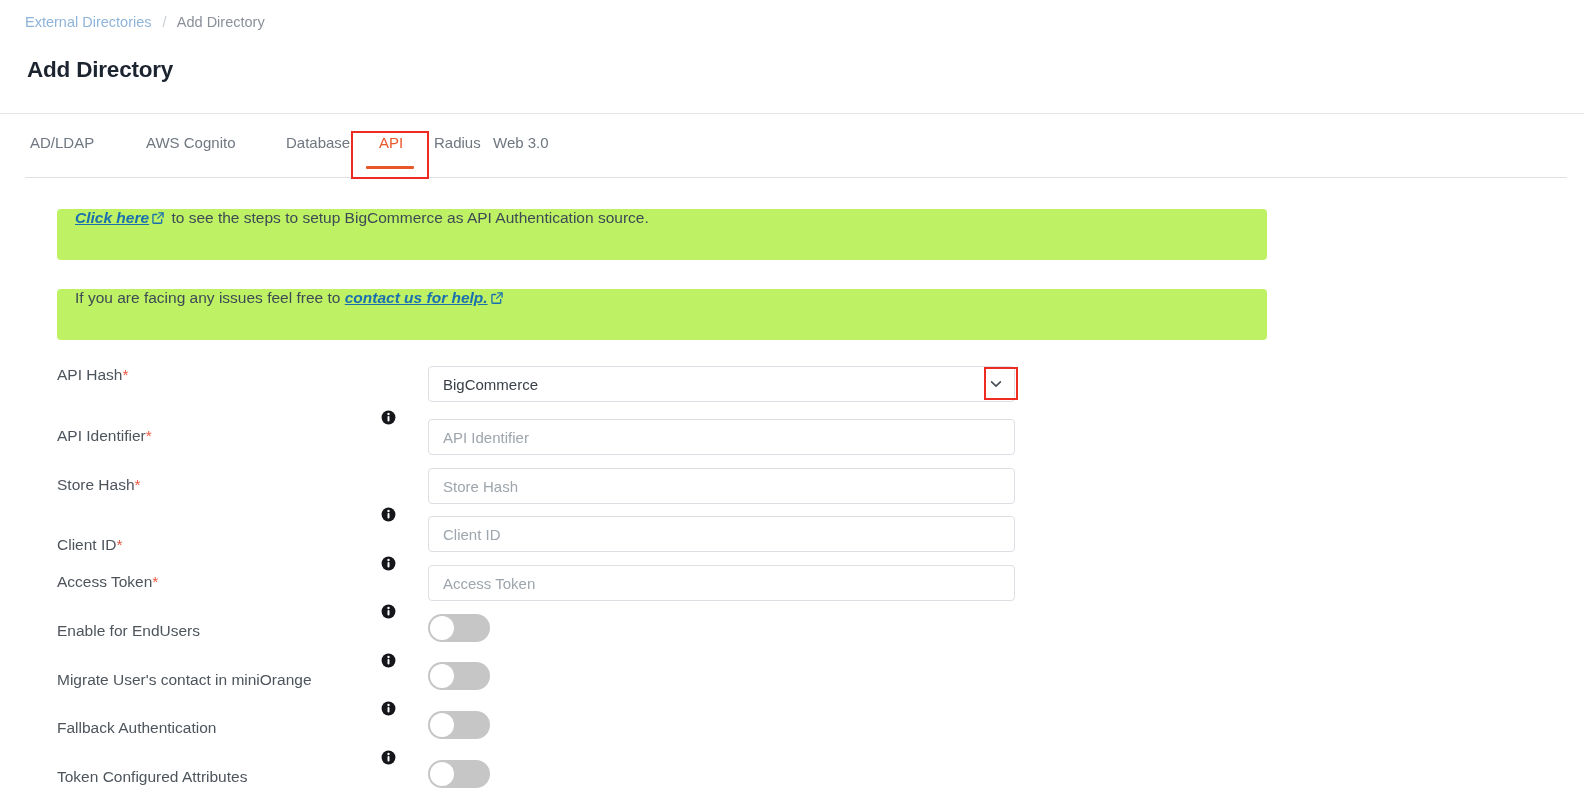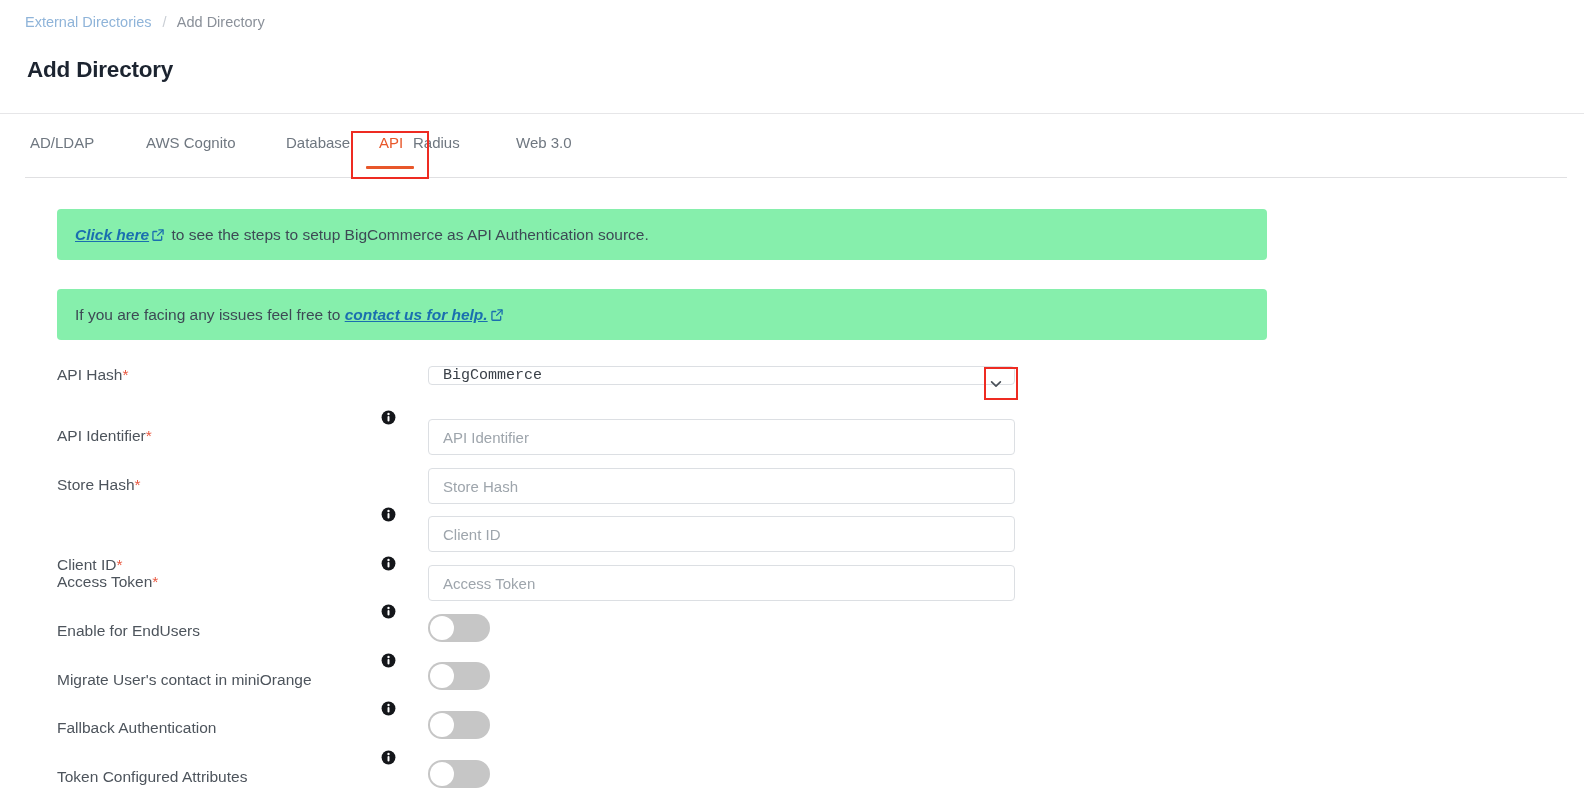--- a/index.html
+++ b/index.html
@@ -54,22 +54,22 @@
     height: 3px; background: #e8572a; border-radius: 1px;
   }
   .hl-box {
     position: absolute; border: 2px solid #ee2b22;
     background: transparent; pointer-events: none;
   }
 
   
   .banner {
     position: absolute; left: 57px; width: 1210px;
-    background: #86efac; border-radius: 4px;
-    display: flex; align-items: center;
+    background: #bef264; border-radius: 4px;
+    display: flex; align-items: flex-start;
     padding-left: 18px;
     font-size: 15.5px; color: #3d4a55;
   }
   .banner-link {
     color: #1a6faf; font-weight: bold; font-style: italic;
     text-decoration: underline; cursor: pointer; white-space: nowrap;
   }
   .ext-icon {
     display: inline-block; vertical-align: -2px;
     width: 14px; height: 14px; margin-left: 2px; margin-right: 2px;
@@ -93,21 +93,21 @@
     border: 1px solid #dcdfe3; border-radius: 4px; background: #fff;
     font-size: 15px; color: #2d3339;
     padding: 0 14px;
     font-family: "Liberation Sans", sans-serif;
     outline: none;
   }
   .field::placeholder { color: #9ea5ac; }
 
   .select-wrap {
     position: absolute; left: 428px; top: 366px;
-    width: 587px; height: 19px; font-family: Liberation Mono, monospace;
+    width: 587px; height: 36px;
   }
   .select-box {
     width: 100%; height: 100%;
     border: 1px solid #dcdfe3; border-radius: 4px; background:#fff;
     display: flex; align-items: center;
     padding: 0 14px; cursor: pointer;
     font-size: 15px; color: #3a4048;
   }
   .select-chevron {
     position: absolute; right: 12px; top: 11px;
@@ -141,22 +141,22 @@
 
   <div class="page-title">Add Directory</div>
 
   <div class="rule-top"></div>
 
   <div class="tabs" id="tabs-container">
       <button class="tab" style="left: 30px;">AD/LDAP</button>
       <button class="tab" style="left: 146px; text-align: right;">AWS Cognito</button>
       <button class="tab" style="left: 286px;">Database</button>
       <button class="tab active" style="left: 379px; text-align: center;">API</button>
-      <button class="tab" style="left: 413px;">Radius</button>
-      <button class="tab" style="left: 516px;">Web 3.0</button>
+      <button class="tab" style="left: 434px;">Radius</button>
+      <button class="tab" style="left: 493px;">Web 3.0</button>
     </div>
   <div class="rule-tabs"></div>
   <div class="tab-underline" id="tab-underline" style="left: 366px; width: 48px;"></div>
   <div class="hl-box" id="tab-highlight" style="left: 351px; top: 131px; width: 78px; height: 48px;"></div>
 
   <div id="banners-container">
       <div class="banner" style="top: 209px; height: 51px;">
         <div><span class="banner-link">Click here</span><span class="ext-icon"><svg viewBox="0 0 16 16" width="14" height="14" aria-hidden="true">
               <path d="M9 2.2 h4.8 v4.8" fill="none" stroke="#1a6faf" stroke-width="1.5" stroke-linecap="round" stroke-linejoin="round"></path>
               <path d="M13.6 2.4 L7.6 8.4" fill="none" stroke="#1a6faf" stroke-width="1.5" stroke-linecap="round"></path>
@@ -192,21 +192,21 @@
       <span class="info-icon" style="top: 410px;">
         <svg viewBox="0 0 16 16" width="15" height="15" aria-hidden="true">
           <circle cx="8" cy="8" r="7.4" fill="#14161a"></circle>
           <circle cx="8" cy="4.3" r="1.25" fill="#fff"></circle>
           <rect x="6.95" y="6.4" width="2.1" height="5.9" rx="1.05" fill="#fff"></rect>
         </svg>
       </span>
       <input class="field" type="text" placeholder="API Identifier" style="top: 419px;">
       <div class="label" style="top: 476px;"><span>Store Hash</span><span class="req">*</span></div>
       <input class="field" type="text" placeholder="Store Hash" style="top: 468px;">
-      <div class="label" style="top: 556px;"><span>Client ID</span><span class="req">*</span></div>
+      <div class="label" style="top: 536px;"><span>Client ID</span><span class="req">*</span></div>
       <span class="info-icon" style="top: 507px;">
         <svg viewBox="0 0 16 16" width="15" height="15" aria-hidden="true">
           <circle cx="8" cy="8" r="7.4" fill="#14161a"></circle>
           <circle cx="8" cy="4.3" r="1.25" fill="#fff"></circle>
           <rect x="6.95" y="6.4" width="2.1" height="5.9" rx="1.05" fill="#fff"></rect>
         </svg>
       </span>
       <input class="field" type="text" placeholder="Client ID" style="top: 516px;">
       <div class="label" style="top: 573px;"><span>Access Token</span><span class="req">*</span></div>
       <span class="info-icon" style="top: 556px;">

